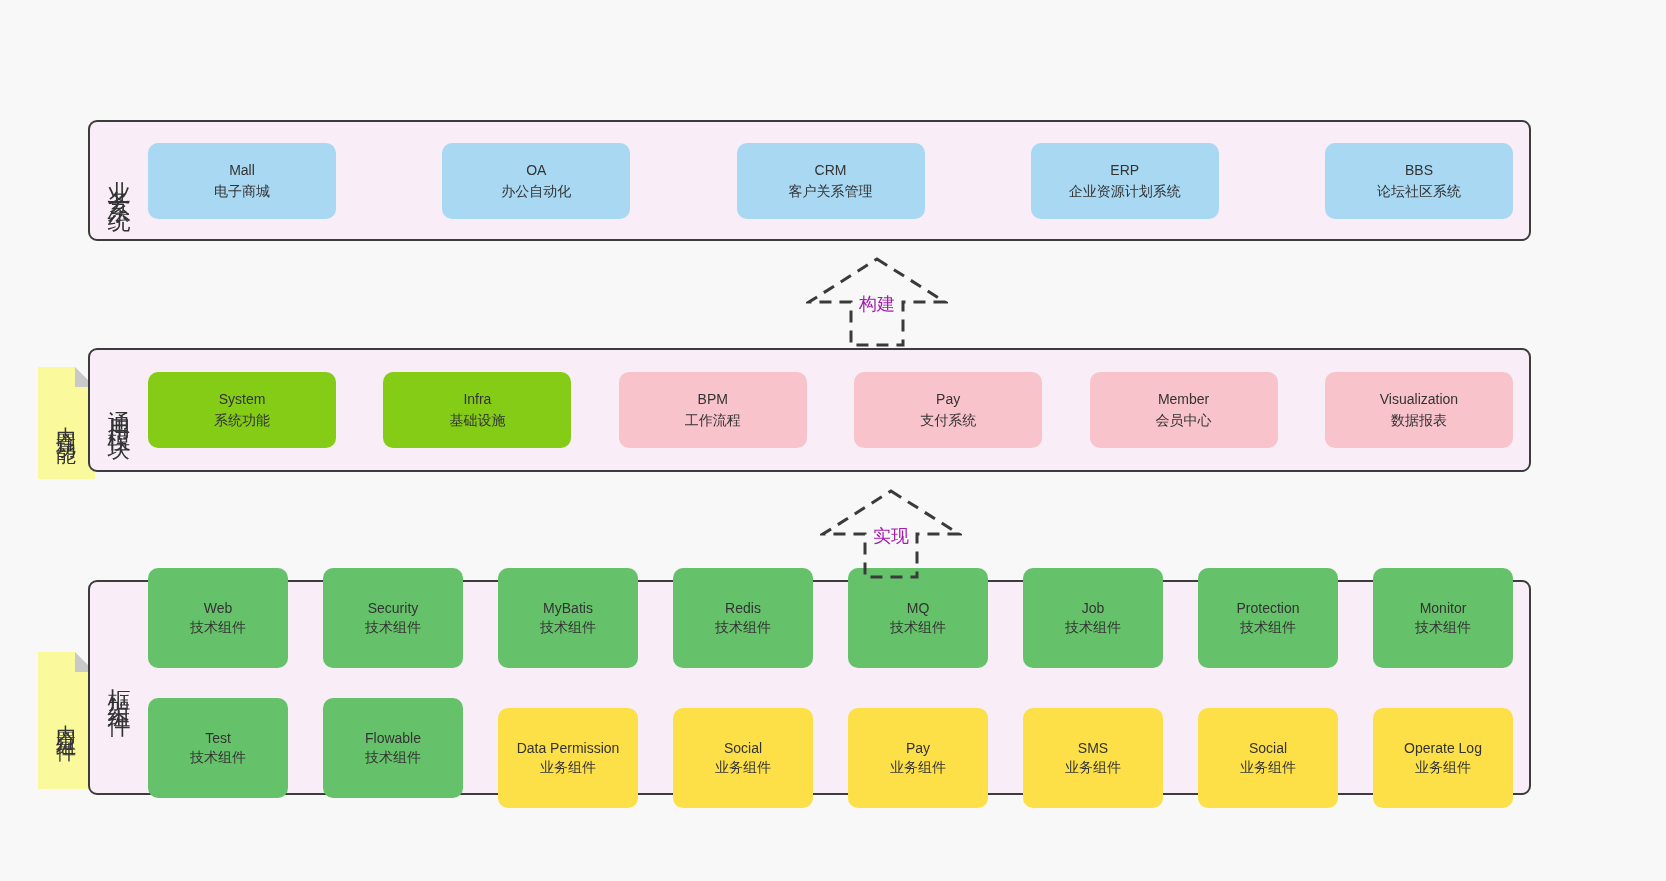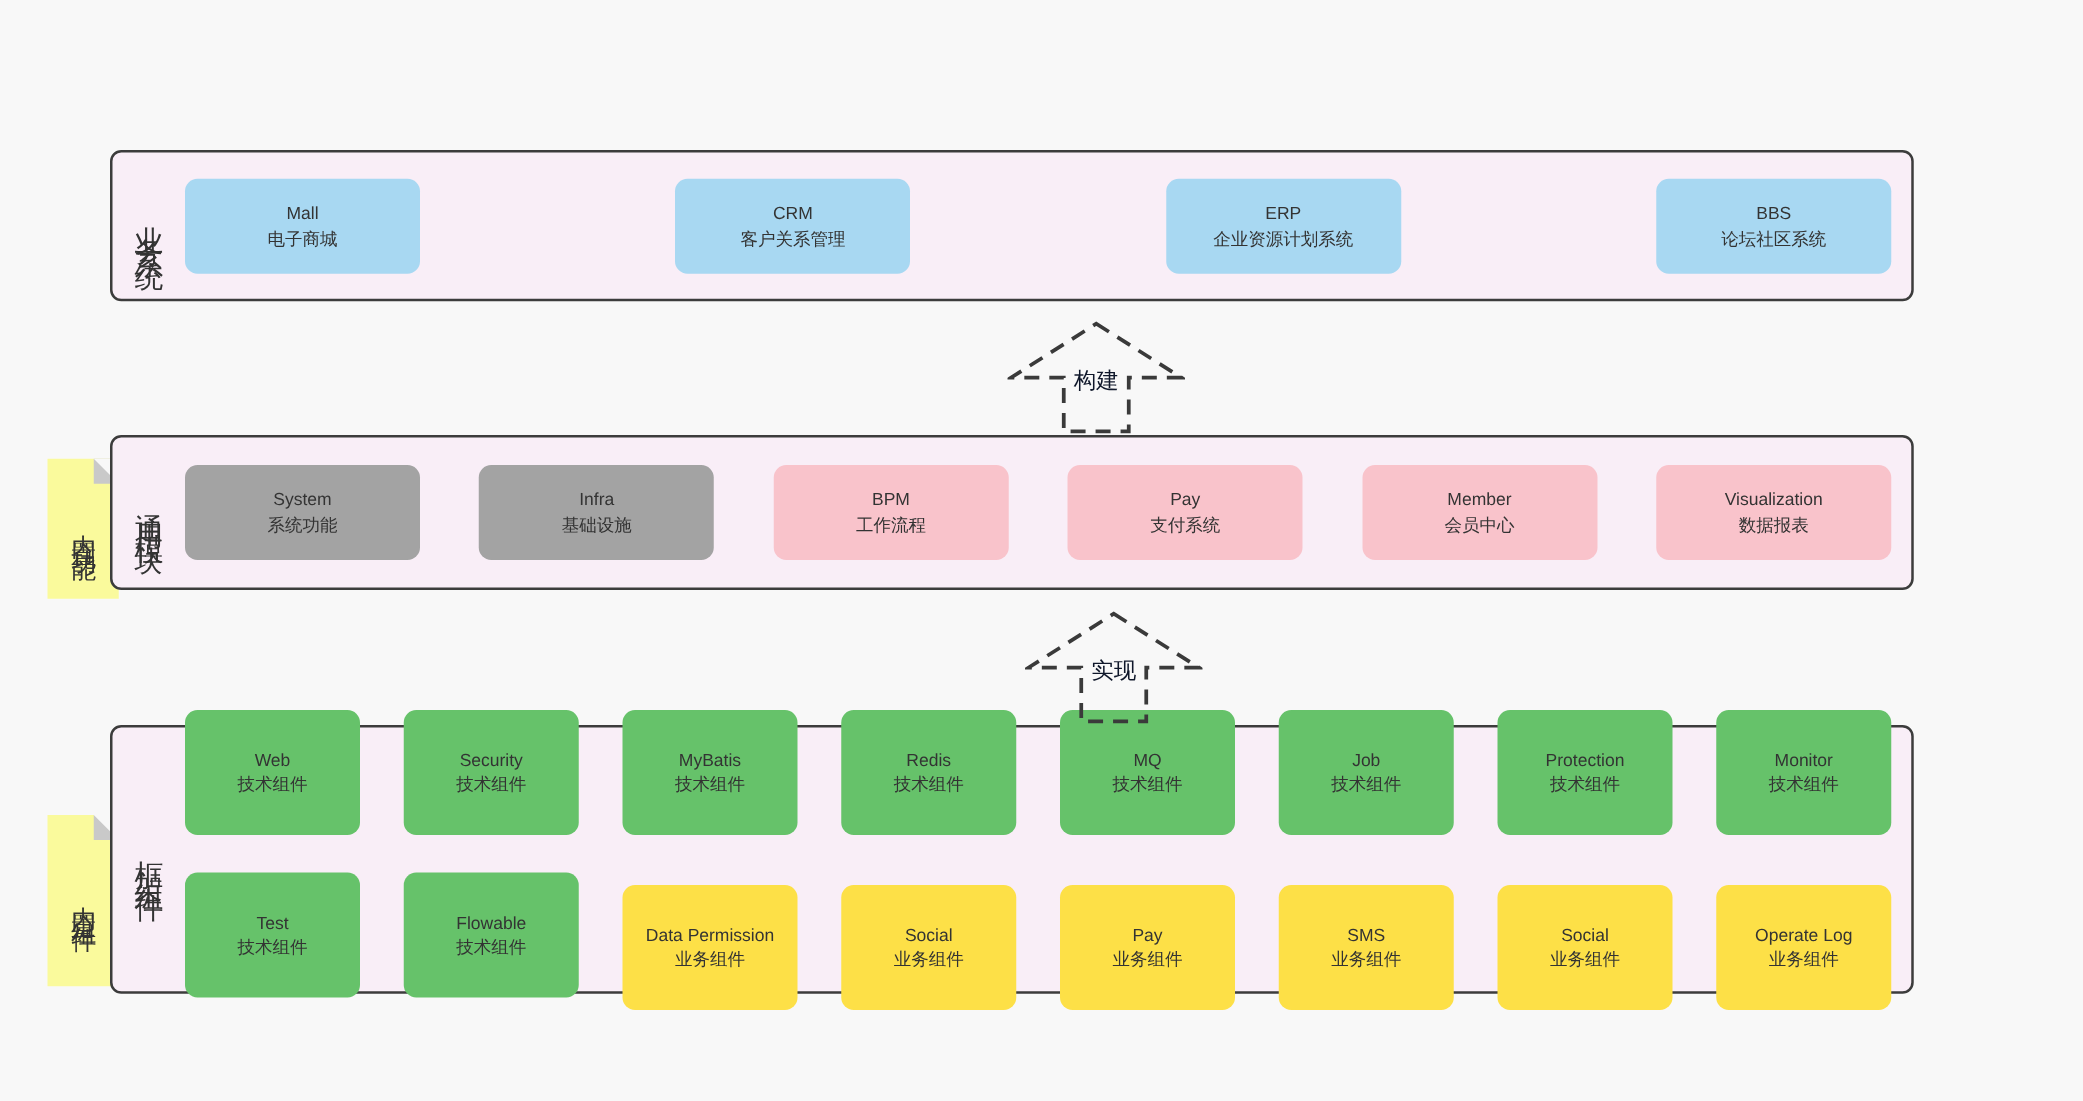--- a/index.html
+++ b/index.html
@@ -16,21 +16,21 @@
 
   .vlabel{flex:0 0 58px;align-self:stretch;display:flex;align-items:center;justify-content:center;}
   .vtext{writing-mode:vertical-rl;text-orientation:upright;font-size:23px;letter-spacing:9px;line-height:1;color:#333;}
 
   .row{flex:1;display:flex;justify-content:space-between;align-items:center;padding-right:16px;}
 
   .box{width:188px;height:76px;border-radius:10px;display:flex;flex-direction:column;
        align-items:center;justify-content:center;text-align:center;
        font-size:14px;line-height:1.5;color:#333;}
   .blue{background:#a8d8f2;}
-  .red{background:#a3a3a3;}
+  .red{background:#84cc16;}
   .pink{background:#f9c3cb;}
   .green{background:#66c26a;}
   .light{background:#fde047;margin-top:20px;}
 
   #p3 .grid{flex:1;display:flex;flex-direction:column;gap:20px;padding-right:16px;}
   #p3 .row{flex:none;padding-right:0;}
   #p3 .box{width:140px;height:100px;line-height:1.35;}
 
   
   .note{position:absolute;left:38px;width:57px;background:#fafa9c;z-index:1;}
@@ -41,35 +41,39 @@
      border-color:#f8f8f8 #f8f8f8 #c9c9c9 #c9c9c9;}
   .note-inner{width:100%;height:100%;display:flex;align-items:center;justify-content:center;}
   .note .vtext{font-size:20px;letter-spacing:6px;}
 
   
   .arrow{position:absolute;width:142px;height:92px;z-index:3;}
   #arrow1{left:806px;top:256px;}
   #arrow2{left:820px;top:488px;}
   .arrow svg{display:block;}
   .arrow-label{position:absolute;left:50%;top:36px;transform:translateX(-50%);
-     background:#f8f8f8;font-size:18px;padding:0 3px;white-space:nowrap;color:#0f172a;}
+     background:#f8f8f8;font-size:18px;padding:0 3px;white-space:nowrap;color:#a21caf;}
 </style>
 </head>
 <body>
 
 <div class="canvas">
 
   <section class="panel" id="p1">
     <div class="vlabel">
       <span class="vtext">业务系统</span>
     </div>
     <div class="row">
       <div class="box blue">
         <div>Mall</div>
         <div>电子商城</div>
+      </div>
+      <div class="box blue">
+        <div>OA</div>
+        <div>办公自动化</div>
       </div>
       <div class="box blue">
         <div>CRM</div>
         <div>客户关系管理</div>
       </div>
       <div class="box blue">
         <div>ERP</div>
         <div>企业资源计划系统</div>
       </div>
       <div class="box blue">

